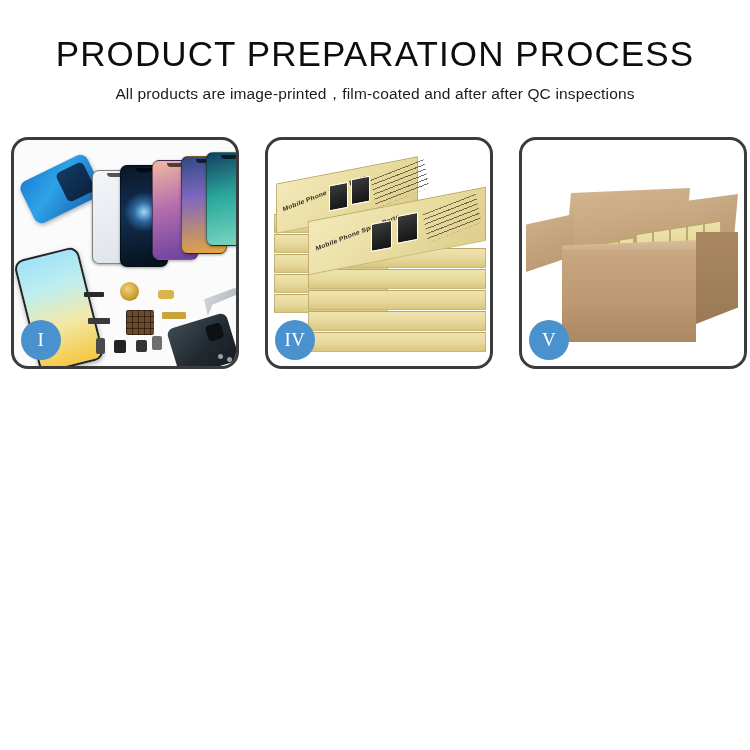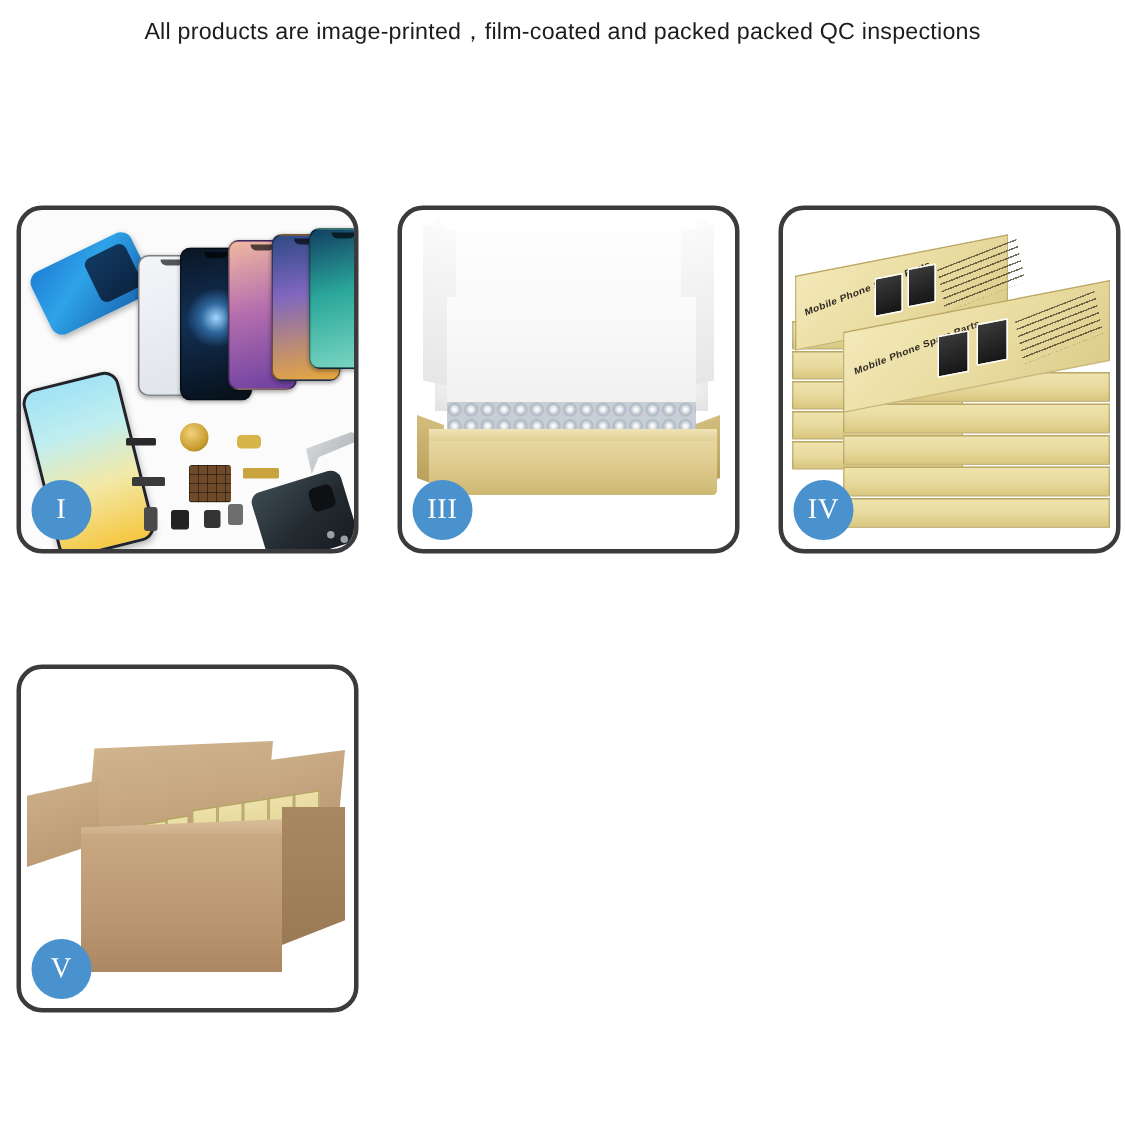--- a/index.html
+++ b/index.html
@@ -378,21 +378,22 @@
     position:absolute; left:30px; top:152px; width:16px; height:14px;
     background: rgba(160,132,96,.55);
   }
 </style>
 </head>
 <body>
 
 <div class="page">
 
   <div class="header">
-    <p class="subtitle">All products are image-printed，film-coated and packed packed QC inspections</p>
+    <h1 class="title">PRODUCT PREPARATION PROCESS</h1>
+    <p class="subtitle">All products are image-printed，film-coated and after after QC inspections</p>
   </div>
 
   <div class="grid">
 
     <div class="panel p1">
       <div class="panel-stage">
         <div class="blue-shell"></div>
         <div class="phone-fan">
           <div class="fanphone fp1">
               <span class="notch"></span>
@@ -428,34 +429,20 @@
             <i style="left:0;top:0"></i>
               <i style="left:9px;top:3px"></i>
               <i style="left:16px;top:9px"></i>
           </div>
         </div>
       </div>
       <div class="badge">I</div>
     </div>
 
 
-    <div class="panel p3">
-      <div class="panel-stage">
-        <div class="lid-back"></div>
-        <div class="lid-flapL"></div>
-        <div class="lid-flapR"></div>
-        <div class="foam"></div>
-        <div class="tray-left"></div>
-        <div class="tray-right"></div>
-        <div class="tray-inner"></div>
-        <div class="tray-front"></div>
-        <div class="tray-lip"></div>
-      </div>
-      <div class="badge">III</div>
-    </div>
 
     <div class="panel p4">
       <div class="panel-stage">
         <div class="stack">
 
           <div class="ybox" style="left:2px;  top:66px;  width:112px; height:17px;"></div>
           <div class="ybox" style="left:2px;  top:86px;  width:112px; height:17px;"></div>
           <div class="ybox" style="left:2px;  top:106px; width:112px; height:17px;"></div>
           <div class="ybox" style="left:2px;  top:126px; width:112px; height:17px;"></div>
           <div class="ybox" style="left:2px;  top:146px; width:112px; height:17px;"></div>

